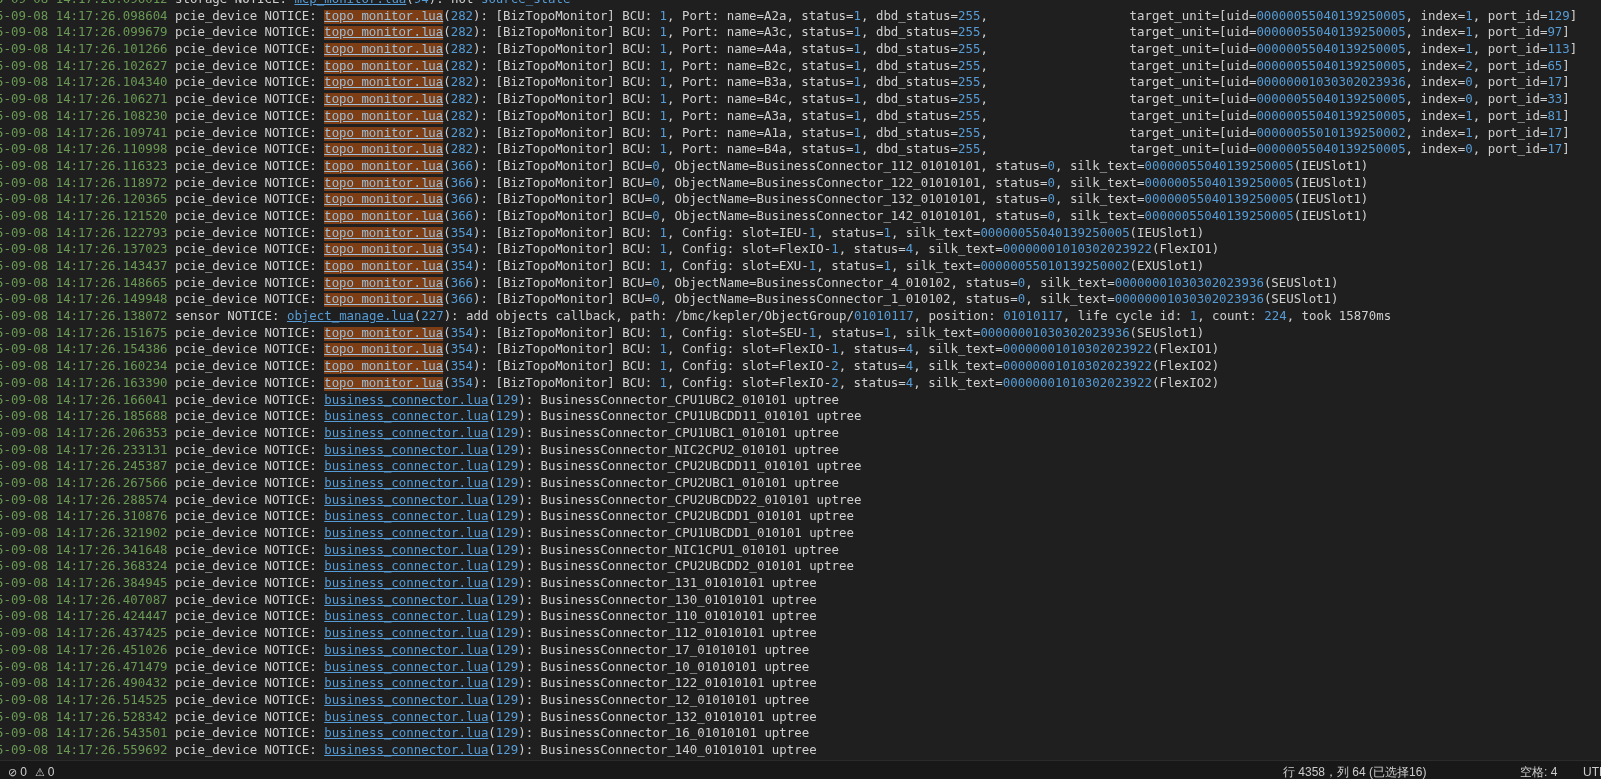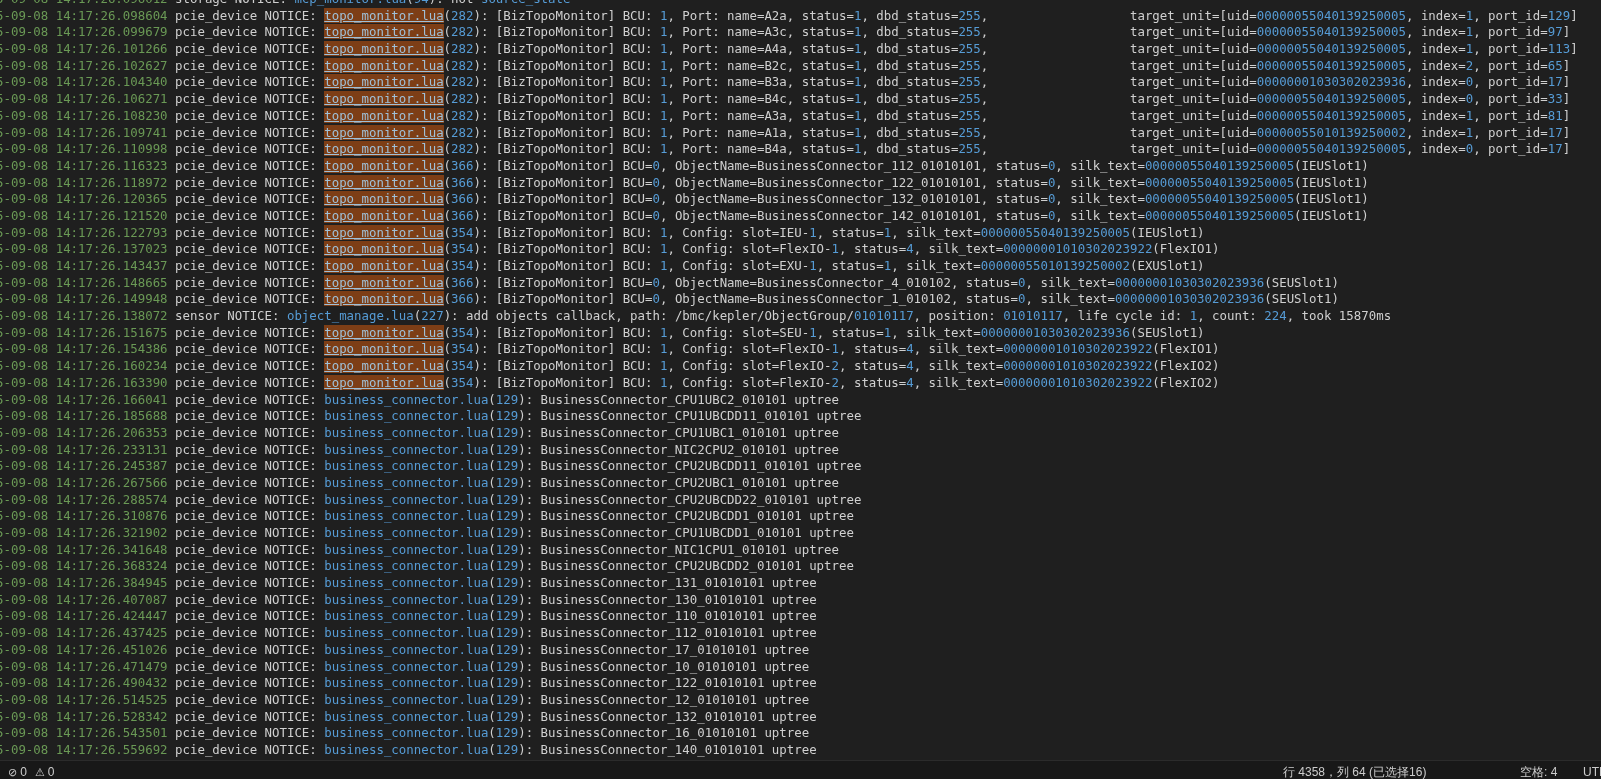--- a/index.html
+++ b/index.html
@@ -10,22 +10,22 @@
   }
   .log{
     position:absolute;left:-4px;top:-9px;
     font-size:12.4px;line-height:16.7px;
     white-space:pre;color:var(--txt,#d0d0d0);
   }
   .log-line{height:16.7px;}
   .seg-ts{color:var(--ts,#6a9955);}
   .seg-txt{color:var(--txt,#d0d0d0);}
   .seg-num{color:var(--num,#569cd6);}
-  .seg-link{color:var(--link,#569cd6);cursor:pointer;}
-  .seg-hl{color:var(--hltxt,#9fc0d8);background:var(--hlbg,#7d3e16);text-decoration:underline;cursor:pointer;}
+  .seg-link{color:var(--link,#569cd6);text-decoration:underline;cursor:pointer;}
+  .seg-hl{color:var(--hltxt,#9fc0d8);background:var(--hlbg,#7d3e16);text-decoration:underline;cursor:pointer;font-family:Liberation Mono, monospace;}
   .status-bar{
     position:absolute;left:0;top:760px;width:1601px;height:22px;
     background:var(--sbbg,#181818);border-top:1px solid var(--sbborder,#2b2b2b);
     color:var(--sbtxt,#cccccc);font-family:"Liberation Sans",sans-serif;font-size:12px;
   }
   .sb-item{position:absolute;top:0;height:22px;line-height:22px;white-space:nowrap;cursor:pointer;}
   .sb-left{left:8px;}
   .sb-icon{font-size:11px;margin-right:3px;}
   .sb-gap{display:inline-block;width:8px;}
   .sb-cursor{left:1283px;}

